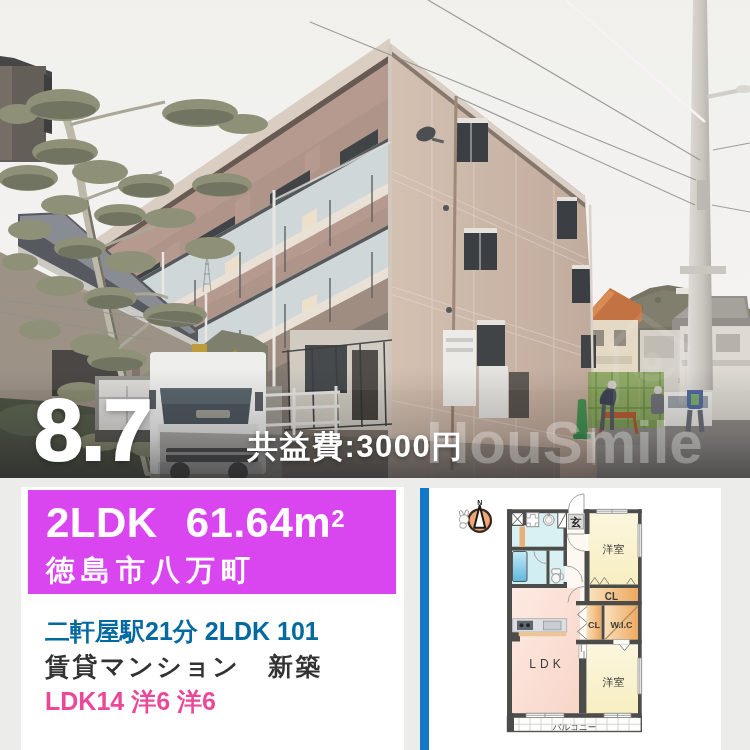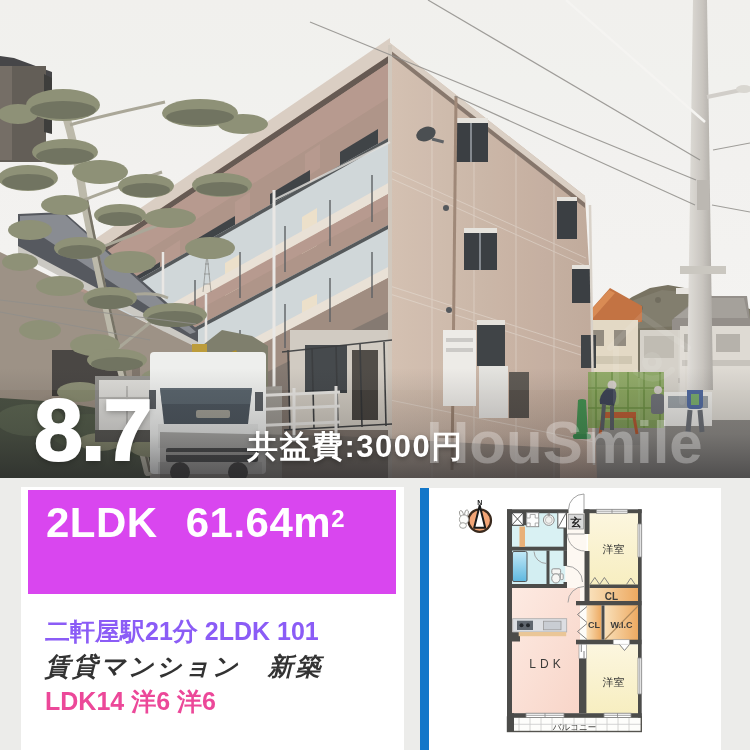--- a/index.html
+++ b/index.html
@@ -11,22 +11,22 @@
 #price{left:34px;top:386px;font-size:88px;font-weight:bold;line-height:1;letter-spacing:-2px;-webkit-text-stroke:2px #fff;text-shadow:0 2px 6px rgba(0,0,0,0.35);}
 #manyen{left:157px;top:421px;font-size:40px;letter-spacing:13px;font-weight:bold;text-shadow:0 2px 5px rgba(0,0,0,0.35);}
 #kyoeki{left:247px;top:426px;font-size:31px;letter-spacing:1.5px;font-weight:bold;text-shadow:0 2px 5px rgba(0,0,0,0.35);}
 #wm{left:426px;top:408px;font-size:60px;font-weight:bold;color:rgba(255,255,255,0.31);letter-spacing:0px;}
 #leftcard{position:absolute;left:21px;top:487px;width:383px;height:263px;background:#fff;}
 #bluebox{position:absolute;left:7px;top:3px;width:368px;height:104px;background:#d946ef;color:#fff;}
 #bb1{position:absolute;left:18px;top:9px;font-size:42px;font-weight:bold;letter-spacing:0.5px;}
 #bb1 .gap{display:inline-block;width:28px;}
 #bb1 sup{font-size:24px;vertical-align:10px;}
 #bb2{position:absolute;left:18px;top:61px;font-size:29px;font-weight:bold;letter-spacing:6px;}
-.l1{position:absolute;left:24px;top:128px;font-size:25px;font-weight:bold;color:#8b5cf6;}
-.l2{position:absolute;left:24px;top:163px;font-size:25px;font-weight:bold;color:#333;letter-spacing:2.5px;font-style:italic;}
+.l1{position:absolute;left:24px;top:128px;font-size:25px;font-weight:bold;color:#0369a1;}
+.l2{position:absolute;left:24px;top:163px;font-size:25px;font-weight:bold;color:#333;letter-spacing:2.5px;}
 .l3{position:absolute;left:24px;top:198px;font-size:25px;color:#ec4899;font-weight:bold;}
 #bluebar{position:absolute;left:420px;top:488px;width:9px;height:262px;background:#1377c9;}
 #rightcard{position:absolute;left:429px;top:488px;width:292px;height:262px;background:#fff;}
 </style>
 </head>
 <body>
 <div id="page">
 
 <svg id="photo" width="750" height="478" viewBox="0 0 750 478">
 <defs>
@@ -476,20 +476,21 @@
 
 <div class="ovl" id="price">8.7</div>
 <div class="ovl" id="kyoeki">共益費:3000円</div>
 
 <div class="ovl" id="wm">HouSmile</div>
 
 <div id="leftcard">
 
 <div id="bluebox">
 <div id="bb1">2LDK<span class="gap"></span>61.64m<sup>2</sup></div>
+<div id="bb2">徳島市八万町</div>
 </div>
 
 <div class="l1">二軒屋駅21分 2LDK 101</div>
 
 <div class="l2">賃貸マンション　新築</div>
 
 <div class="l3">LDK14 洋6 洋6</div>
 </div>
 
 <div id="bluebar"></div>

